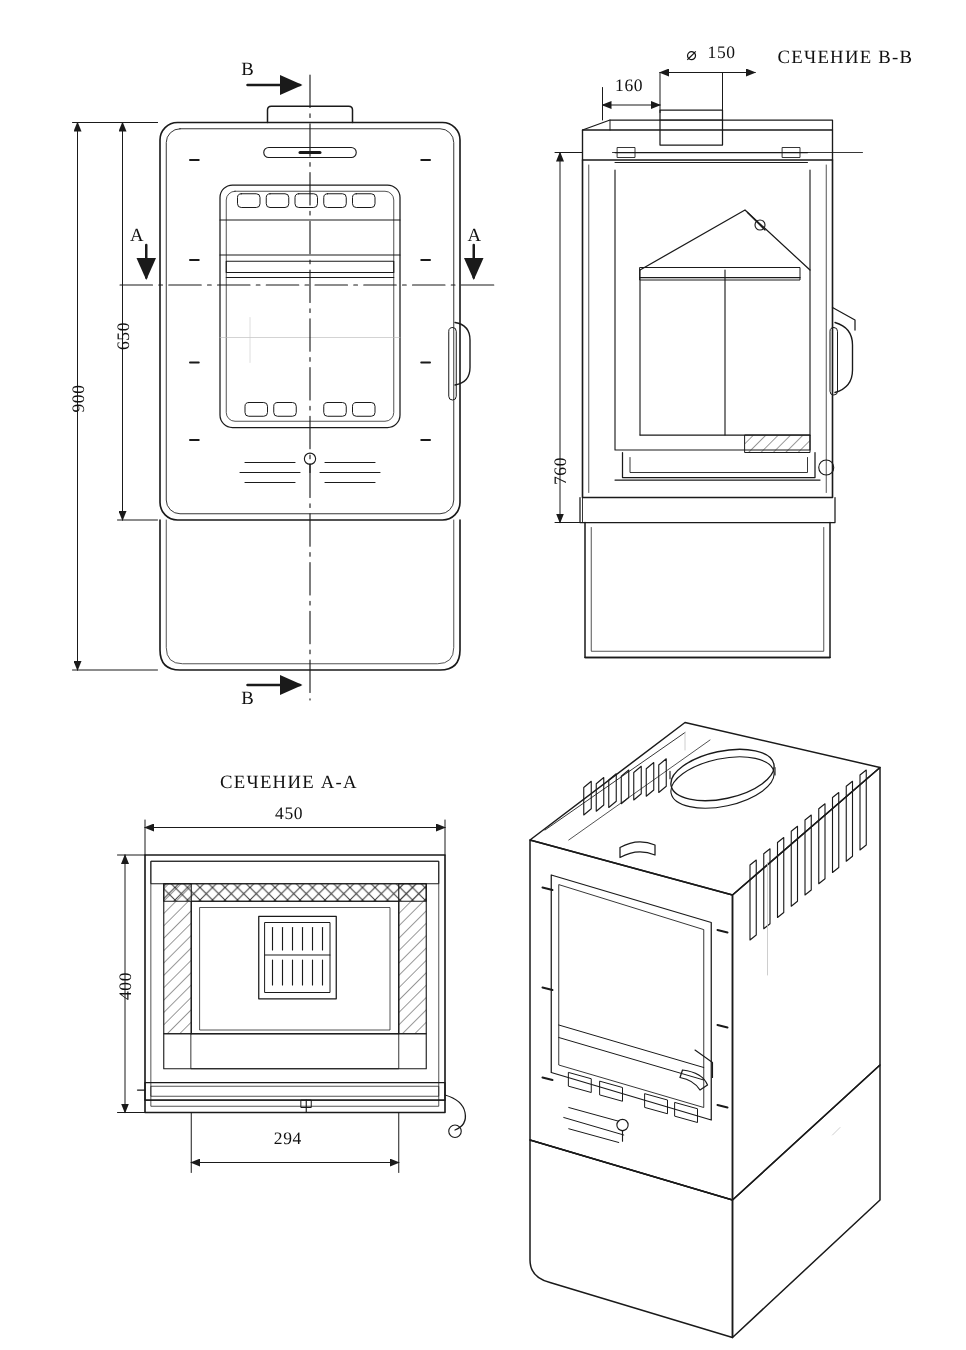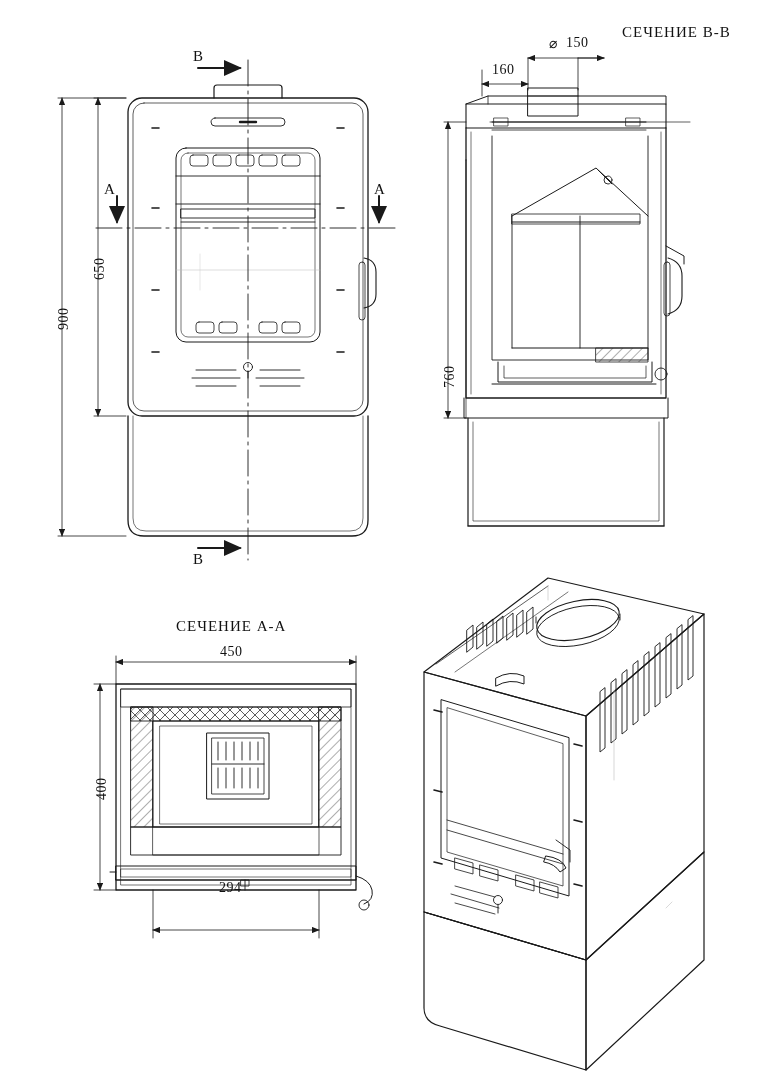--- a/index.html
+++ b/index.html
@@ -372,24 +372,24 @@
   </svg>
 
   <div class="lbl lbl-mark" style="left:193px; top:48px;">В</div>
   <div class="lbl lbl-mark" style="left:193px; top:551px;">В</div>
   <div class="lbl lbl-mark" style="left:104px; top:181px;">A</div>
   <div class="lbl lbl-mark" style="left:374px; top:181px;">A</div>
 
   <div class="lbl lbl-dim rot90" style="left:56px; top:330px;">900</div>
   <div class="lbl lbl-dim rot90" style="left:92px; top:280px;">650</div>
 
-  <div class="lbl lbl-sec" style="left:622px; top:24px;">СЕЧЕНИЕ В-В</div>
+  <div class="lbl lbl-sec" style="left:622px; top:38px;">СЕЧЕНИЕ В-В</div>
   <div class="lbl lbl-dim" style="left:549px; top:35px;">⌀</div>
   <div class="lbl lbl-dim" style="left:566px; top:35px;">150</div>
   <div class="lbl lbl-dim" style="left:492px; top:62px;">160</div>
   <div class="lbl lbl-dim rot90" style="left:442px; top:388px;">760</div>
 
   <div class="lbl lbl-sec" style="left:176px; top:618px;">СЕЧЕНИЕ А-А</div>
   <div class="lbl lbl-dim" style="left:220px; top:644px;">450</div>
   <div class="lbl lbl-dim rot90" style="left:94px; top:800px;">400</div>
-  <div class="lbl lbl-dim" style="left:219px; top:880px;">294</div>
+  <div class="lbl lbl-dim" style="left:219px; top:904px;">294</div>
 
 </div>
 
 </body></html>

